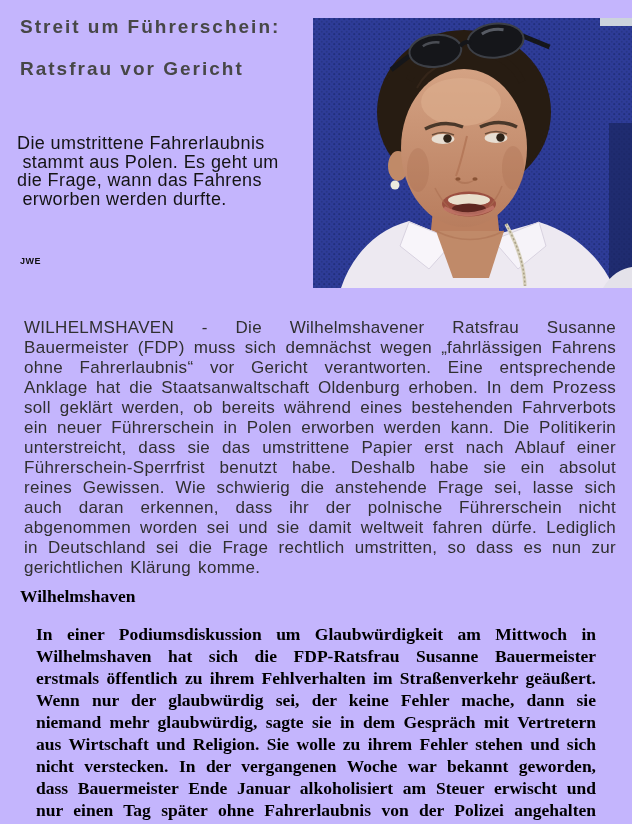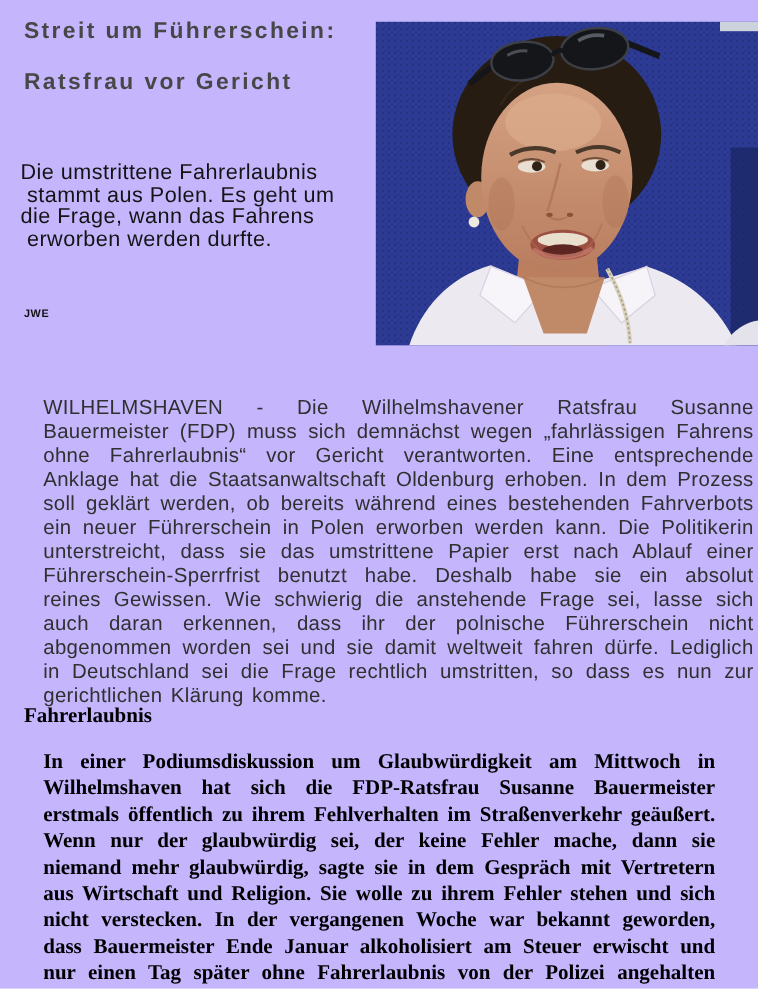--- a/index.html
+++ b/index.html
@@ -29,21 +29,21 @@
   }
   .photo {
     position:absolute; left:313px; top:18px; width:319px; height:270px;
     margin:0; padding:0;
   }
   .photo svg { display:block; width:100%; height:100%; }
   .lead {
     position:absolute; left:20px; top:314px; width:592px;
     font-family:"Liberation Sans", sans-serif;
     font-size:17px; line-height:20px; letter-spacing:0.3px; word-spacing:2px;
-    text-align:justify; color:#303030; margin:16px;
+    text-align:justify; color:#303030; margin:4px;
   }
   .serif-block {
     position:absolute; left:20px; top:585px; width:592px;
     font-family:"Liberation Serif", serif;
     font-weight:bold; font-size:17.5px; line-height:22px; word-spacing:2px;
     text-align:justify; color:#000000;
   }
   .serif-block .section-heading { text-align:left; }
   .serif-block p { margin:16px; }
 </style>
@@ -140,17 +140,17 @@
       <path d="M193,206 C203,224 211,244 212,268" stroke="#d9d3bf" stroke-width="3.5" fill="none"></path>
       <path d="M193,206 C203,224 211,244 212,268" stroke="#a89f85" stroke-width="1.5" fill="none" stroke-dasharray="2,2"></path>
 
       <path d="M290,270 C297,257 309,250 319,249 L319,270 Z" fill="#e4e2ea"></path>
     </svg>
   </figure>
 
   <p class="lead">WILHELMSHAVEN - Die Wilhelmshavener Ratsfrau Susanne Bauermeister (FDP) muss sich demnächst wegen „fahrlässigen Fahrens ohne Fahrerlaubnis“ vor Gericht verantworten. Eine entsprechende Anklage hat die Staatsanwaltschaft Oldenburg erhoben. In dem Prozess soll geklärt werden, ob bereits während eines bestehenden Fahrverbots ein neuer Führerschein in Polen erworben werden kann. Die Politikerin unterstreicht, dass sie das umstrittene Papier erst nach Ablauf einer Führerschein-Sperrfrist benutzt habe. Deshalb habe sie ein absolut reines Gewissen. Wie schwierig die anstehende Frage sei, lasse sich auch daran erkennen, dass ihr der polnische Führerschein nicht abgenommen worden sei und sie damit weltweit fahren dürfe. Lediglich in Deutschland sei die Frage rechtlich umstritten, so dass es nun zur gerichtlichen Klärung komme.</p>
 
   <div class="serif-block">
-    <div class="section-heading">Fahrerlaubnis</div>
+    <div class="section-heading">Wilhelmshaven</div>
     <p>In einer Podiumsdiskussion um Glaubwürdigkeit am Mittwoch in Wilhelmshaven hat sich die FDP-Ratsfrau Susanne Bauermeister erstmals öffentlich zu ihrem Fehlverhalten im Straßenverkehr geäußert. Wenn nur der glaubwürdig sei, der keine Fehler mache, dann sie niemand mehr glaubwürdig, sagte sie in dem Gespräch mit Vertretern aus Wirtschaft und Religion. Sie wolle zu ihrem Fehler stehen und sich nicht verstecken. In der vergangenen Woche war bekannt geworden, dass Bauermeister Ende Januar alkoholisiert am Steuer erwischt und nur einen Tag später ohne Fahrerlaubnis von der Polizei angehalten worden.</p>
   </div>
 
 </div>
 
 </body></html>

